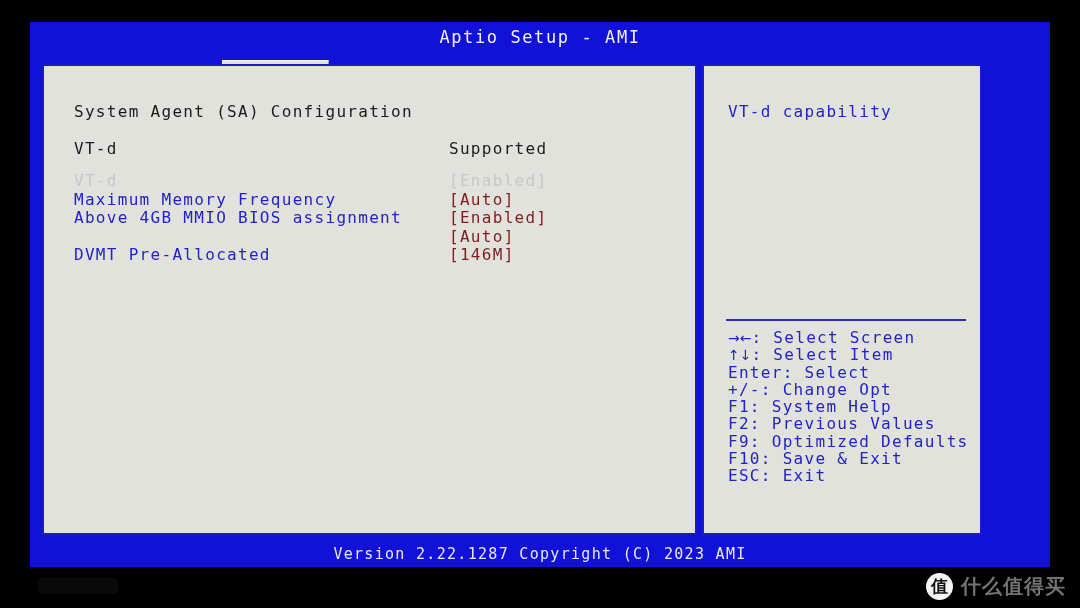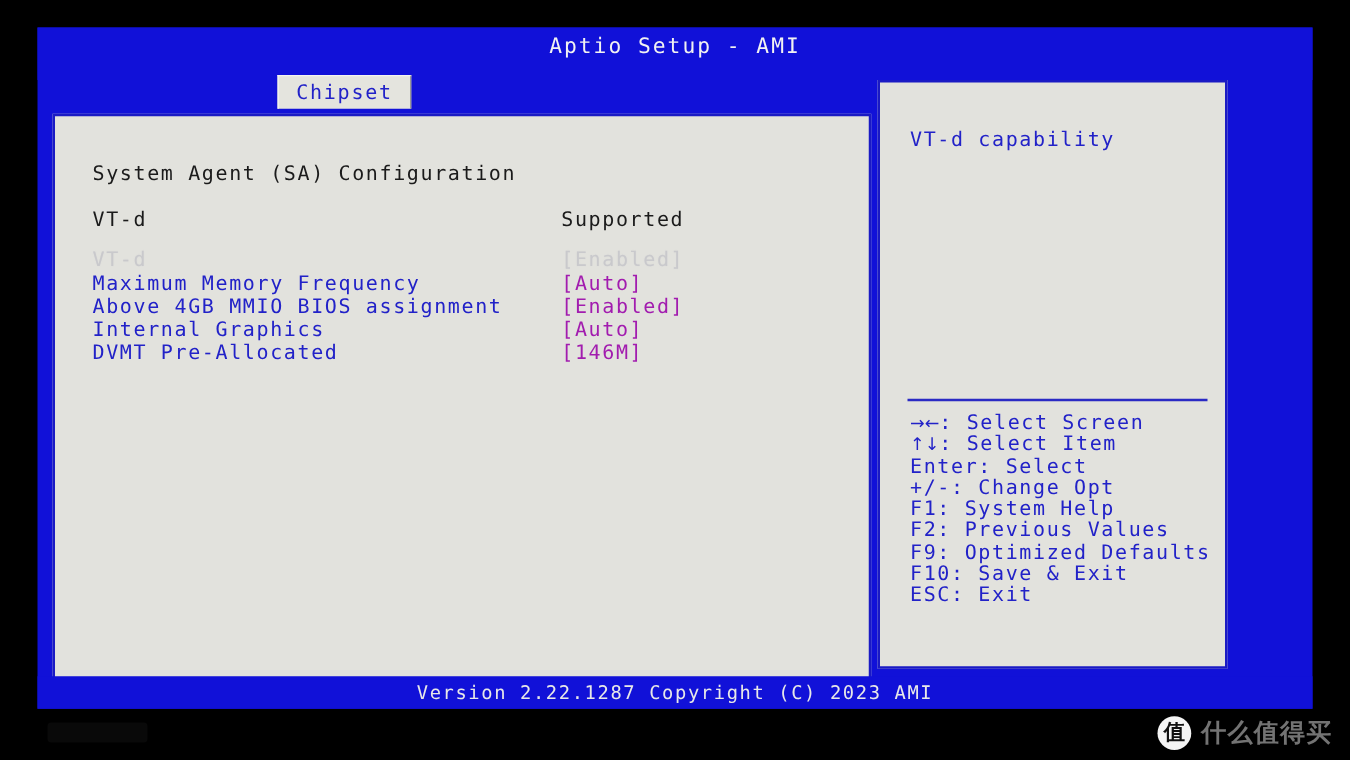--- a/index.html
+++ b/index.html
@@ -82,21 +82,20 @@
     position: absolute;
     background: #e2e2dd;
     border: 2px solid #1a1ac4;
     box-sizing: border-box;
   }
   #left-panel {
     left: 12px;
     top: 42px;
     width: 655px;
     height: 471px;
-    margin-top: 27px;
   }
   #right-panel {
     left: 672px;
     top: 42px;
     width: 280px;
     height: 471px;
   }
 
   
   .section-title {
@@ -152,21 +151,21 @@
     top: 0;
     color: #2222c8;
     font-size: 16px;
     letter-spacing: 1.3px;
     white-space: pre;
   }
   .opt-value {
     position: absolute;
     left: 375px;
     top: 0;
-    color: #a21caf;
+    color: #7f1d1d;
     font-size: 16px;
     letter-spacing: 1.3px;
     white-space: pre;
   }
   
   .opt-row.selected .opt-label,
   .opt-row.selected .opt-value {
     color: #c9c9cc;
     text-shadow: 0 0 1px #d8d8d8;
   }
@@ -306,21 +305,20 @@
           </div>
           <div class="opt-row">
             <span class="opt-label">Maximum Memory Frequency</span>
             <span class="opt-value">[Auto]</span>
           </div>
           <div class="opt-row">
             <span class="opt-label">Above 4GB MMIO BIOS assignment</span>
             <span class="opt-value">[Enabled]</span>
           </div>
           <div class="opt-row">
-            <span class="opt-label">Internal Graphics</span>
             <span class="opt-value">[Auto]</span>
           </div>
           <div class="opt-row">
             <span class="opt-label">DVMT Pre-Allocated</span>
             <span class="opt-value">[146M]</span>
           </div>
         </div>
 
     </div>
 

